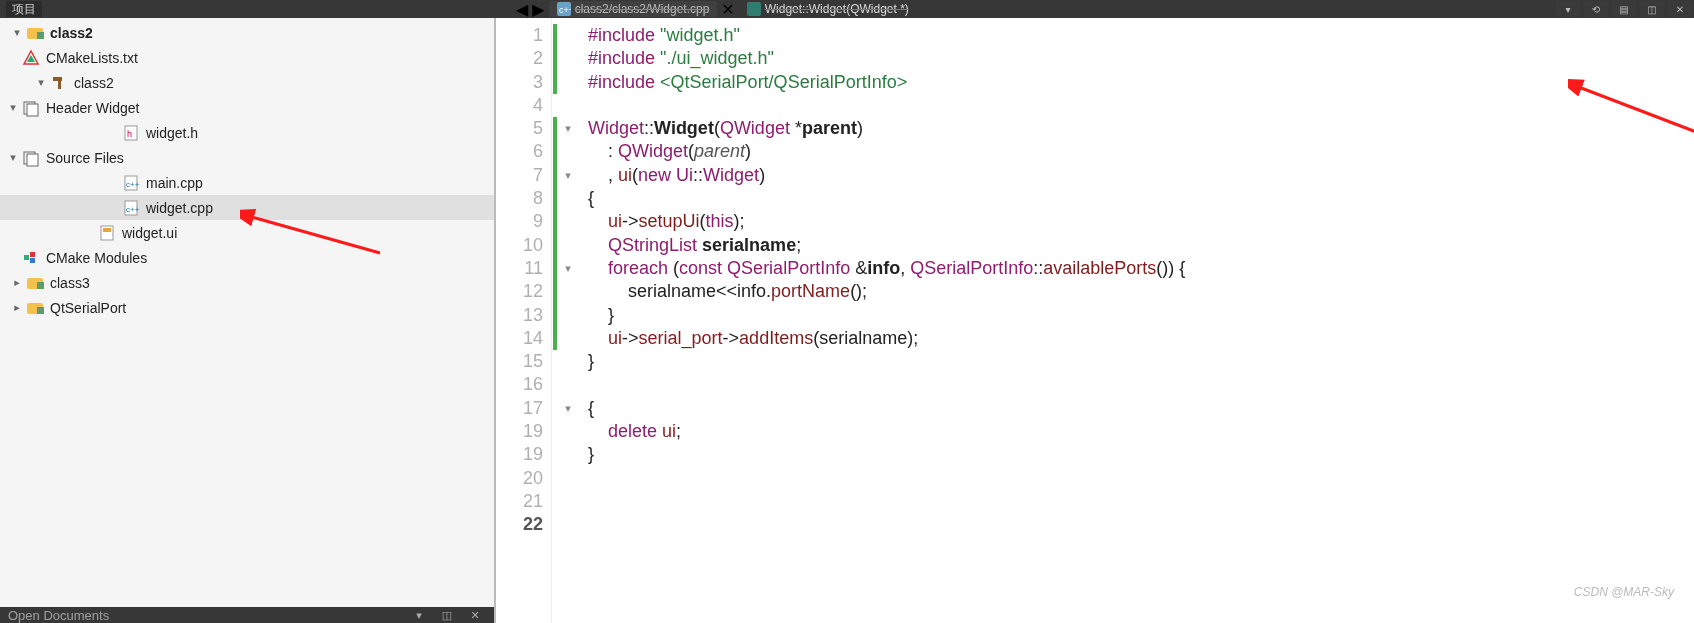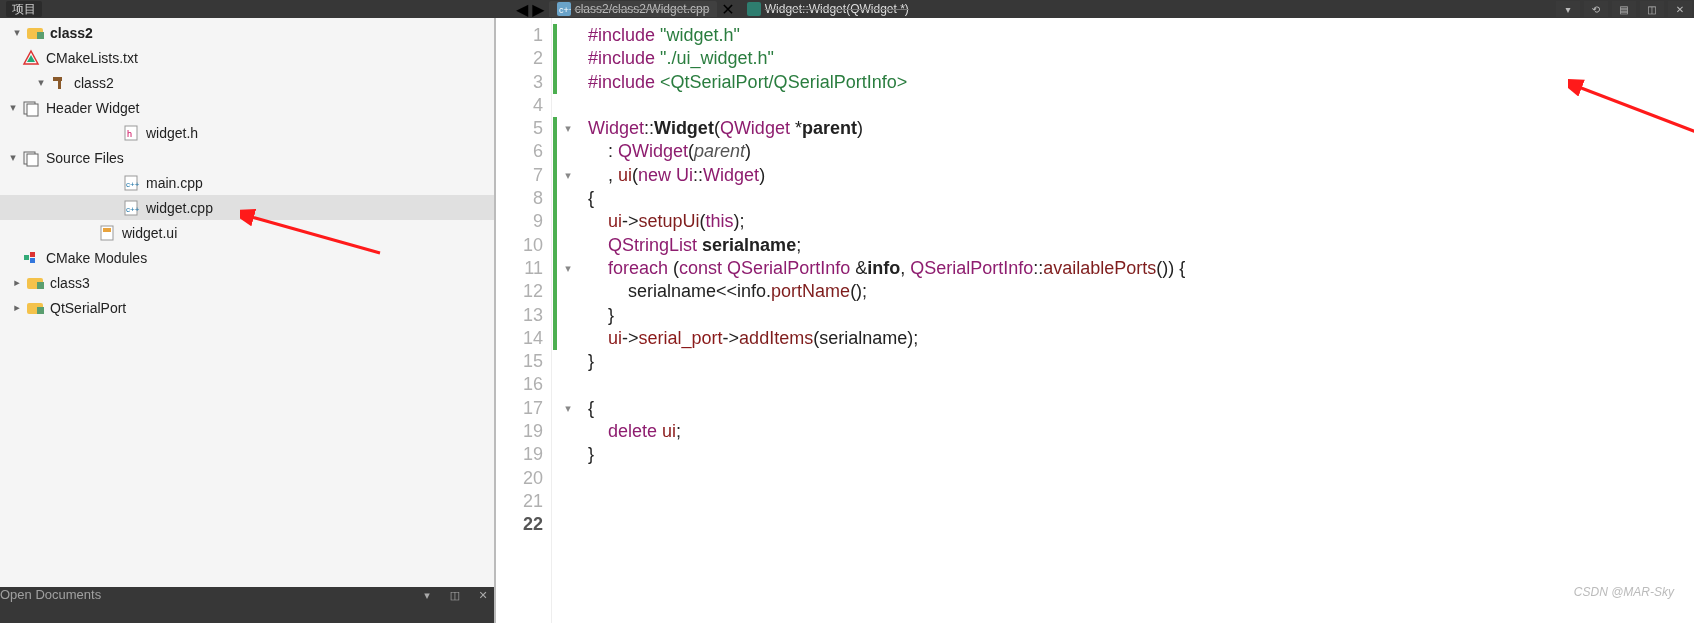--- a/index.html
+++ b/index.html
@@ -14,21 +14,21 @@
   .tabicon { width:14px; height:14px; display:inline-flex; align-items:center; justify-content:center; }
   .main { position:absolute; top:18px; left:0; right:0; bottom:0; display:flex; }
   .sidebar { width:496px; background:#f5f5f5; display:flex; flex-direction:column; border-right:2px solid #bbb; position:relative; }
   .tree { flex:1; overflow:auto; font-size:14px; color:#222; padding-top:2px; background:#f5f5f5; }
   .treerow { display:flex; align-items:center; height:25px; padding-left:6px; white-space:nowrap; }
   .treerow.sel { background:#e0e0e0; }
   .indent0{padding-left:10px;} .indent1{padding-left:34px;} .indent2{} .indent3{padding-left:82px;} .indent4{padding-left:106px;}
   .arrow { width:14px; display:inline-flex; justify-content:center; color:#666; font-size:11px; margin-right:2px;}
   .ficon { width:18px; height:18px; display:inline-flex; align-items:center; justify-content:center; margin-right:6px; }
   .bold { font-weight:700; }
-  .bottombar { height:36px; background:#373737; color:#ccc; font-size:13px; display:flex; align-items:flex-start; padding:0 0; }
+  .bottombar { height:16px; background:#373737; color:#ccc; font-size:13px; display:flex; align-items:center; padding:0 8px; }
   .bottombar .bbright { margin-left:auto; display:flex; gap:6px; }
   .bottombar .bbicon { width:22px; height:16px; color:#aaa; display:flex; align-items:center; justify-content:center; font-size:11px; }
 
   .editor { flex:1; background:#ffffff; display:flex; flex-direction:column; }
   .code-area { flex:1; display:flex; overflow:auto; font-family:Consolas,"Courier New",monospace; font-size:18px; line-height:23.3px; }
   .gutter { width:56px; background:#fff; color:#b0b0b0; text-align:right; padding:6px 8px 0 0; user-select:none; border-right:1px solid #eee;}
   .gutter div { height:23.3px; }
   .foldcol { width:20px; background:#fff; padding-top:6px; }
   .foldcol div { height:23.3px; display:flex; align-items:center; justify-content:center; color:#888; font-size:11px;}
   .changebar { width:6px; background:#fff; padding-top:6px; }

